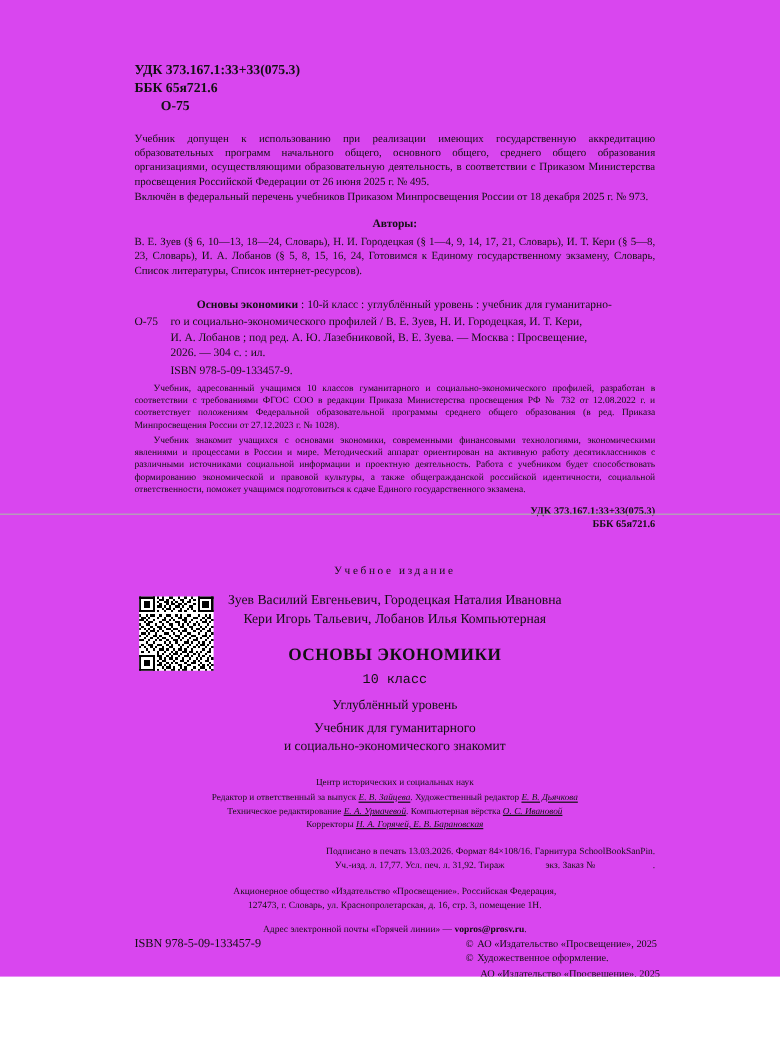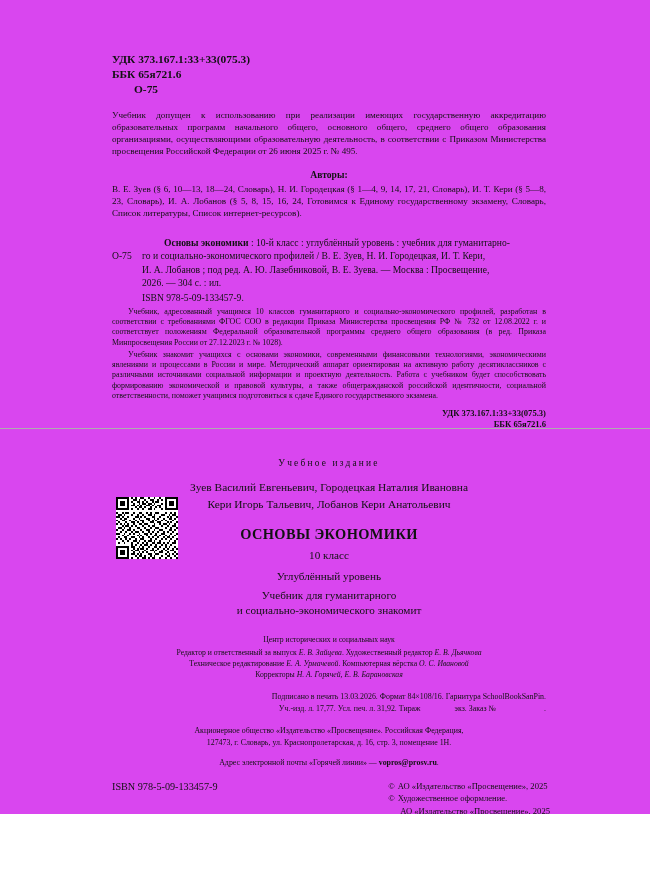--- a/index.html
+++ b/index.html
@@ -141,20 +141,21 @@
 
   .edition-title {
     margin-top: 14px;
     font-size: 14.4px;
     font-weight: bold;
     letter-spacing: 0.4px;
   }
   .edition-grade {
     margin-top: 6px;
     font-size: 11.2px;
+    font-family: Liberation Mono, monospace;
   }
   .edition-level {
     margin-top: 9px;
     font-size: 11.2px;
   }
   .edition-sub {
     margin-top: 6px;
     font-size: 11.2px;
     line-height: 1.38;
   }
@@ -170,21 +171,21 @@
   .qr canvas, .qr svg { display: block; }
 
   
   .credits {
     margin-top: 16px;
     text-align: center;
     font-size: 7.7px;
     line-height: 1.42;
   }
   .credits .center-lab { margin-bottom: 2px; }
-  .credits i { font-style: italic; }
+  .credits i { font-style: italic; text-decoration: underline; }
 
   .press {
     margin-top: 11px;
     text-align: right;
     font-size: 7.9px;
     line-height: 1.45;
   }
   .press .gap-small { display: inline-block; width: 34px; }
   .press .gap-big { display: inline-block; width: 48px; }
 
@@ -234,20 +235,21 @@
   <div class="content">
 
     <div class="codes">
       <div>УДК 373.167.1:33+33(075.3)</div>
       <div>ББК 65я721.6</div>
       <div class="indent-o75">О-75</div>
     </div>
 
     <div class="approval">
       <p>Учебник допущен к использованию при реализации имеющих государственную аккредитацию образовательных программ начального общего, основного общего, среднего общего образования организациями, осуществляющими образовательную деятельность, в соответствии с Приказом Министерства просвещения Российской Федерации от 26 июня 2025 г. № 495.</p>
+      <p>Включён в федеральный перечень учебников Приказом Минпросвещения России от 18 декабря 2025 г. № 973.</p>
     </div>
 
     <div class="authors-heading">Авторы:</div>
     <div class="authors-body">
       <p>В. Е. Зуев (§ 6, 10—13, 18—24, Словарь), Н. И. Городецкая (§ 1—4, 9, 14, 17, 21, Словарь), И. Т. Кери (§ 5—8, 23, Словарь), И. А. Лобанов (§ 5, 8, 15, 16, 24, Готовимся к Единому государственному экзамену, Словарь, Список литературы, Список интернет-ресурсов).</p>
     </div>
 
     <div class="biblio">
       <div class="biblio-first"><b>Основы экономики</b><span> : 10-й класс : углублённый уровень : учебник для гуманитарно-</span></div>
       <div class="biblio-hang"><span class="biblio-sig">О-75</span><span>го и социально-экономического профилей / В. Е. Зуев,  Н. И. Городецкая, И. Т. Кери,</span></div>
@@ -265,21 +267,21 @@
     <div class="udk-right">
       <div>УДК 373.167.1:33+33(075.3)</div>
       <div>ББК 65я721.6</div>
     </div>
 
     <div class="edition">
       <div class="edition-kicker">Учебное издание</div>
 
       <div class="edition-authors">
         <div><b>Зуев</b><span> Василий Евгеньевич, </span><b>Городецкая</b><span> Наталия Ивановна</span></div>
-        <div><b>Кери</b><span> Игорь Тальевич, </span><b>Лобанов</b><span> Кери Анатольевич</span></div>
+        <div><b>Кери</b><span> Игорь Тальевич, </span><b>Лобанов</b><span> Илья Компьютерная</span></div>
       </div>
 
       <div class="edition-title">ОСНОВЫ ЭКОНОМИКИ</div>
       <div class="edition-grade">10 класс</div>
       <div class="edition-level">Углублённый уровень</div>
       <div class="edition-sub">
         <div>Учебник для гуманитарного</div>
         <div>и социально-экономического знакомит</div>
       </div>
     </div>

